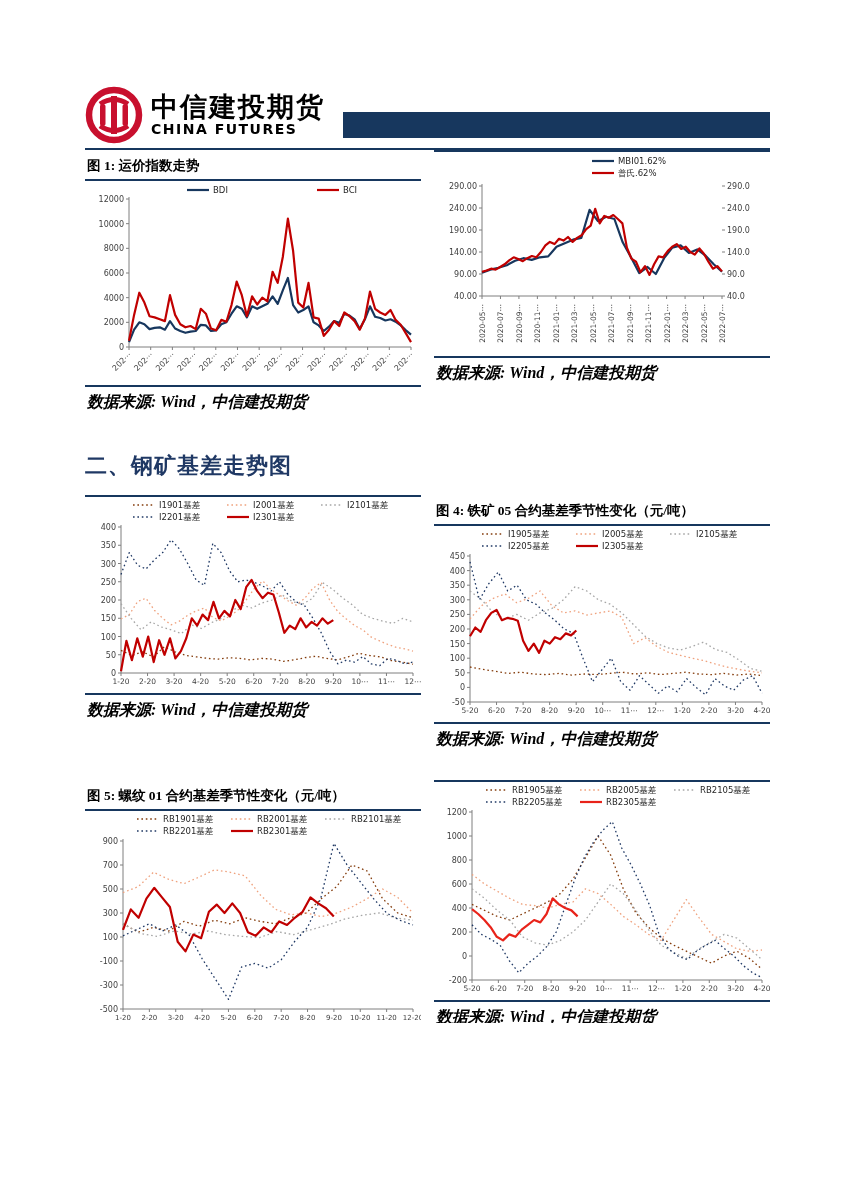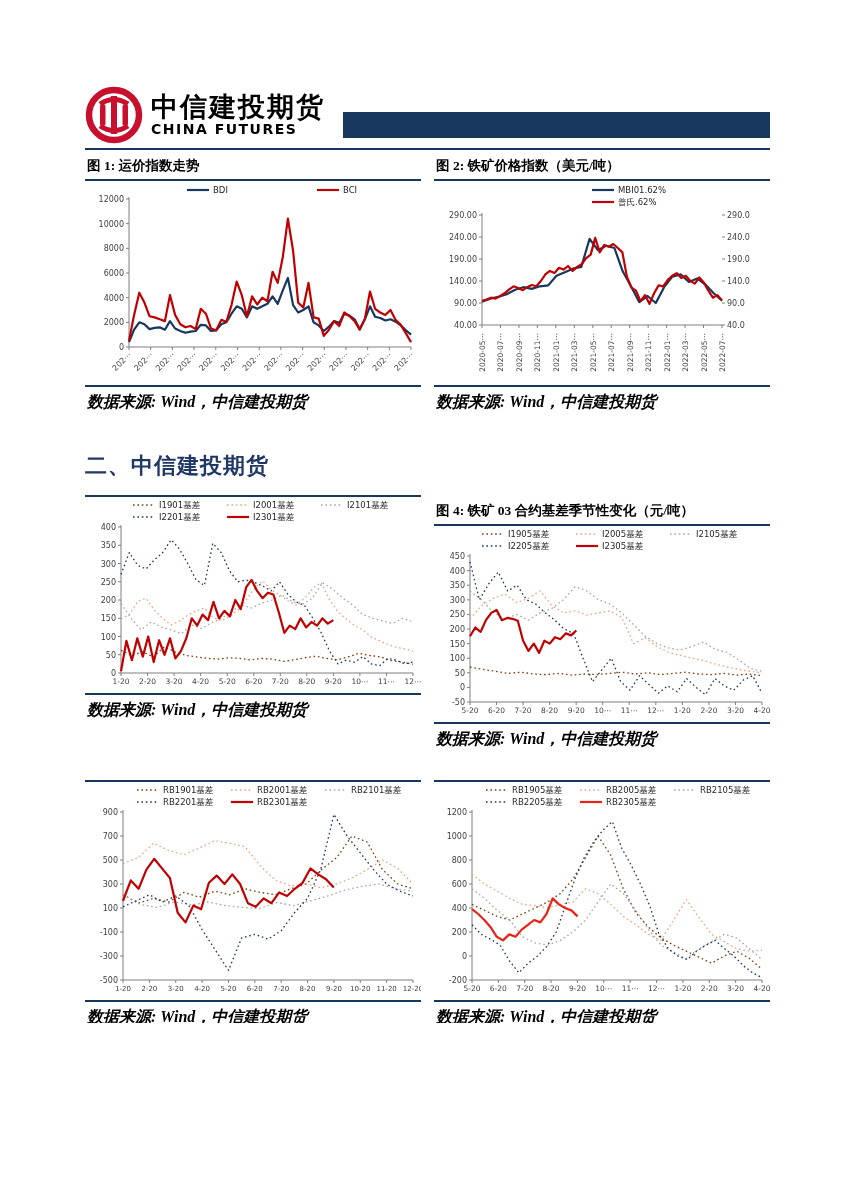--- a/index.html
+++ b/index.html
@@ -108,21 +108,20 @@
             <polyline points="44.0,159.8 49.1,133.9 54.3,111.7 59.4,121.6 64.5,135.2 69.6,136.4 74.8,138.3 79.9,140.1 85.0,114.2 90.1,133.9 95.3,143.2 100.4,146.3 105.5,145.0 110.7,148.1 115.8,127.8 120.9,132.7 126.0,147.5 131.2,149.3 136.3,138.9 141.4,140.7 146.5,124.1 151.7,100.6 156.8,114.2 161.9,135.2 167.1,115.4 172.2,123.5 177.3,116.7 182.4,120.4 187.6,90.8 192.7,101.9 197.8,76.0 202.9,37.7 208.1,69.8 213.2,121.6 218.3,126.5 223.5,101.9 228.6,136.4 233.7,137.6 238.8,154.9 244.0,148.7 249.1,140.1 254.2,145.0 259.3,131.5 264.5,135.2 269.6,140.1 274.7,148.7 279.9,137.6 285.0,110.5 290.1,127.8 295.2,131.5 300.4,133.9 305.5,129.0 310.6,138.9 315.7,143.8 320.9,152.4 326.0,161.1" fill="none" stroke="#c00000" stroke-width="2.2" stroke-linejoin="round"></polyline>
             <line x1="102" y1="9" x2="124" y2="9" stroke="#17375e" stroke-width="2.2"></line>
             <text x="128" y="12" font-size="8.5" fill="#262626">BDI</text>
             <line x1="232" y1="9" x2="254" y2="9" stroke="#c00000" stroke-width="2.2"></line>
             <text x="258" y="12" font-size="8.5" fill="#262626">BCI</text>
           </svg></div>
       <div class="rule"></div>
       <div class="source">数据来源: Wind，中信建投期货</div>
     </div>
     <div class="panel">
-      <div class="panel-title">图 2: 铁矿价格指数（美元/吨）</div>
       <div class="rule"></div>
       <div class="chart"><svg width="336" height="200" viewBox="0 0 336 200">
             <line x1="48" y1="32" x2="48" y2="144" stroke="#7f7f7f" stroke-width="1"></line>
             <line x1="48" y1="144" x2="288" y2="144" stroke="#7f7f7f" stroke-width="1"></line>
             <line x1="45" y1="144" x2="48" y2="144" stroke="#7f7f7f"></line>
             <text x="43" y="147" text-anchor="end" font-size="8" fill="#404040">40.00</text>
             <line x1="288" y1="144" x2="291" y2="144" stroke="#7f7f7f"></line>
             <text x="293" y="147" text-anchor="start" font-size="8" fill="#404040">40.0</text>
             <line x1="45" y1="122" x2="48" y2="122" stroke="#7f7f7f"></line>
             <text x="43" y="125" text-anchor="end" font-size="8" fill="#404040">90.00</text>
@@ -177,21 +176,21 @@
             <line x1="158" y1="9" x2="180" y2="9" stroke="#17375e" stroke-width="2.2"></line>
             <text x="184" y="12" font-size="8.5" fill="#262626">MBI01.62%</text>
             <line x1="158" y1="21" x2="180" y2="21" stroke="#c00000" stroke-width="2.2"></line>
             <text x="184" y="24" font-size="8.5" fill="#262626">普氏.62%</text>
           </svg></div>
       <div class="rule"></div>
       <div class="source">数据来源: Wind，中信建投期货</div>
     </div>
   </div>
 
-  <div class="sec-title">二、中信建投期货</div>
+  <div class="sec-title">二、钢矿基差走势图</div>
 
   <div class="row">
     <div class="panel">
       <div class="rule"></div>
       <div class="chart"><svg width="336" height="192" viewBox="0 0 336 192">
             <line x1="36" y1="28" x2="36" y2="176" stroke="#7f7f7f" stroke-width="1"></line>
             <line x1="36" y1="176" x2="328" y2="176" stroke="#7f7f7f" stroke-width="1"></line>
             <line x1="33" y1="176" x2="36" y2="176" stroke="#7f7f7f"></line>
             <text x="31" y="179" text-anchor="end" font-size="8" fill="#404040">0</text>
             <line x1="33" y1="157.75" x2="36" y2="157.75" stroke="#7f7f7f"></line>
@@ -247,21 +246,21 @@
             <text x="262" y="11" font-size="8.5" fill="#262626">I2101基差</text>
             <line x1="48" y1="20" x2="70" y2="20" stroke="#1f3864" stroke-width="1.3" stroke-dasharray="1.6 2.8"></line>
             <text x="74" y="23" font-size="8.5" fill="#262626">I2201基差</text>
             <line x1="142" y1="20" x2="164" y2="20" stroke="#c00000" stroke-width="2.2"></line>
             <text x="168" y="23" font-size="8.5" fill="#262626">I2301基差</text>
           </svg></div>
       <div class="rule"></div>
       <div class="source">数据来源: Wind，中信建投期货</div>
     </div>
     <div class="panel">
-      <div class="panel-title">图 4: 铁矿 03 合约基差季节性变化（元/吨）</div>
+      <div class="panel-title">图 4: 铁矿 05 合约基差季节性变化（元/吨）</div>
       <div class="rule"></div>
       <div class="chart"><svg width="336" height="192" viewBox="0 0 336 192">
             <line x1="36" y1="28" x2="36" y2="176" stroke="#7f7f7f" stroke-width="1"></line>
             <line x1="36" y1="176" x2="328" y2="176" stroke="#7f7f7f" stroke-width="1"></line>
             <line x1="33" y1="176" x2="36" y2="176" stroke="#7f7f7f"></line>
             <text x="31" y="179" text-anchor="end" font-size="8" fill="#404040">-50</text>
             <line x1="33" y1="161.4" x2="36" y2="161.4" stroke="#7f7f7f"></line>
             <text x="31" y="164.4" text-anchor="end" font-size="8" fill="#404040">0</text>
             <line x1="33" y1="146.8" x2="36" y2="146.8" stroke="#7f7f7f"></line>
             <text x="31" y="149.8" text-anchor="end" font-size="8" fill="#404040">50</text>
@@ -323,20 +322,21 @@
           </svg></div>
       <div class="rule"></div>
       <div class="source">数据来源: Wind，中信建投期货</div>
     </div>
   </div>
 
   <div class="gap1"></div>
 
   <div class="row">
     <div class="panel">
+      <div class="panel-title">图 5: 螺纹 01 合约基差季节性变化（元/吨）</div>
       <div class="rule"></div>
       <div class="chart"><svg width="336" height="214" viewBox="0 0 336 214">
             <line x1="38" y1="28" x2="38" y2="198" stroke="#7f7f7f" stroke-width="1"></line>
             <line x1="38" y1="198" x2="328" y2="198" stroke="#7f7f7f" stroke-width="1"></line>
             <line x1="35" y1="198" x2="38" y2="198" stroke="#7f7f7f"></line>
             <text x="33" y="201" text-anchor="end" font-size="8" fill="#404040">-500</text>
             <line x1="35" y1="174" x2="38" y2="174" stroke="#7f7f7f"></line>
             <text x="33" y="177" text-anchor="end" font-size="8" fill="#404040">-300</text>
             <line x1="35" y1="150" x2="38" y2="150" stroke="#7f7f7f"></line>
             <text x="33" y="153" text-anchor="end" font-size="8" fill="#404040">-100</text>

